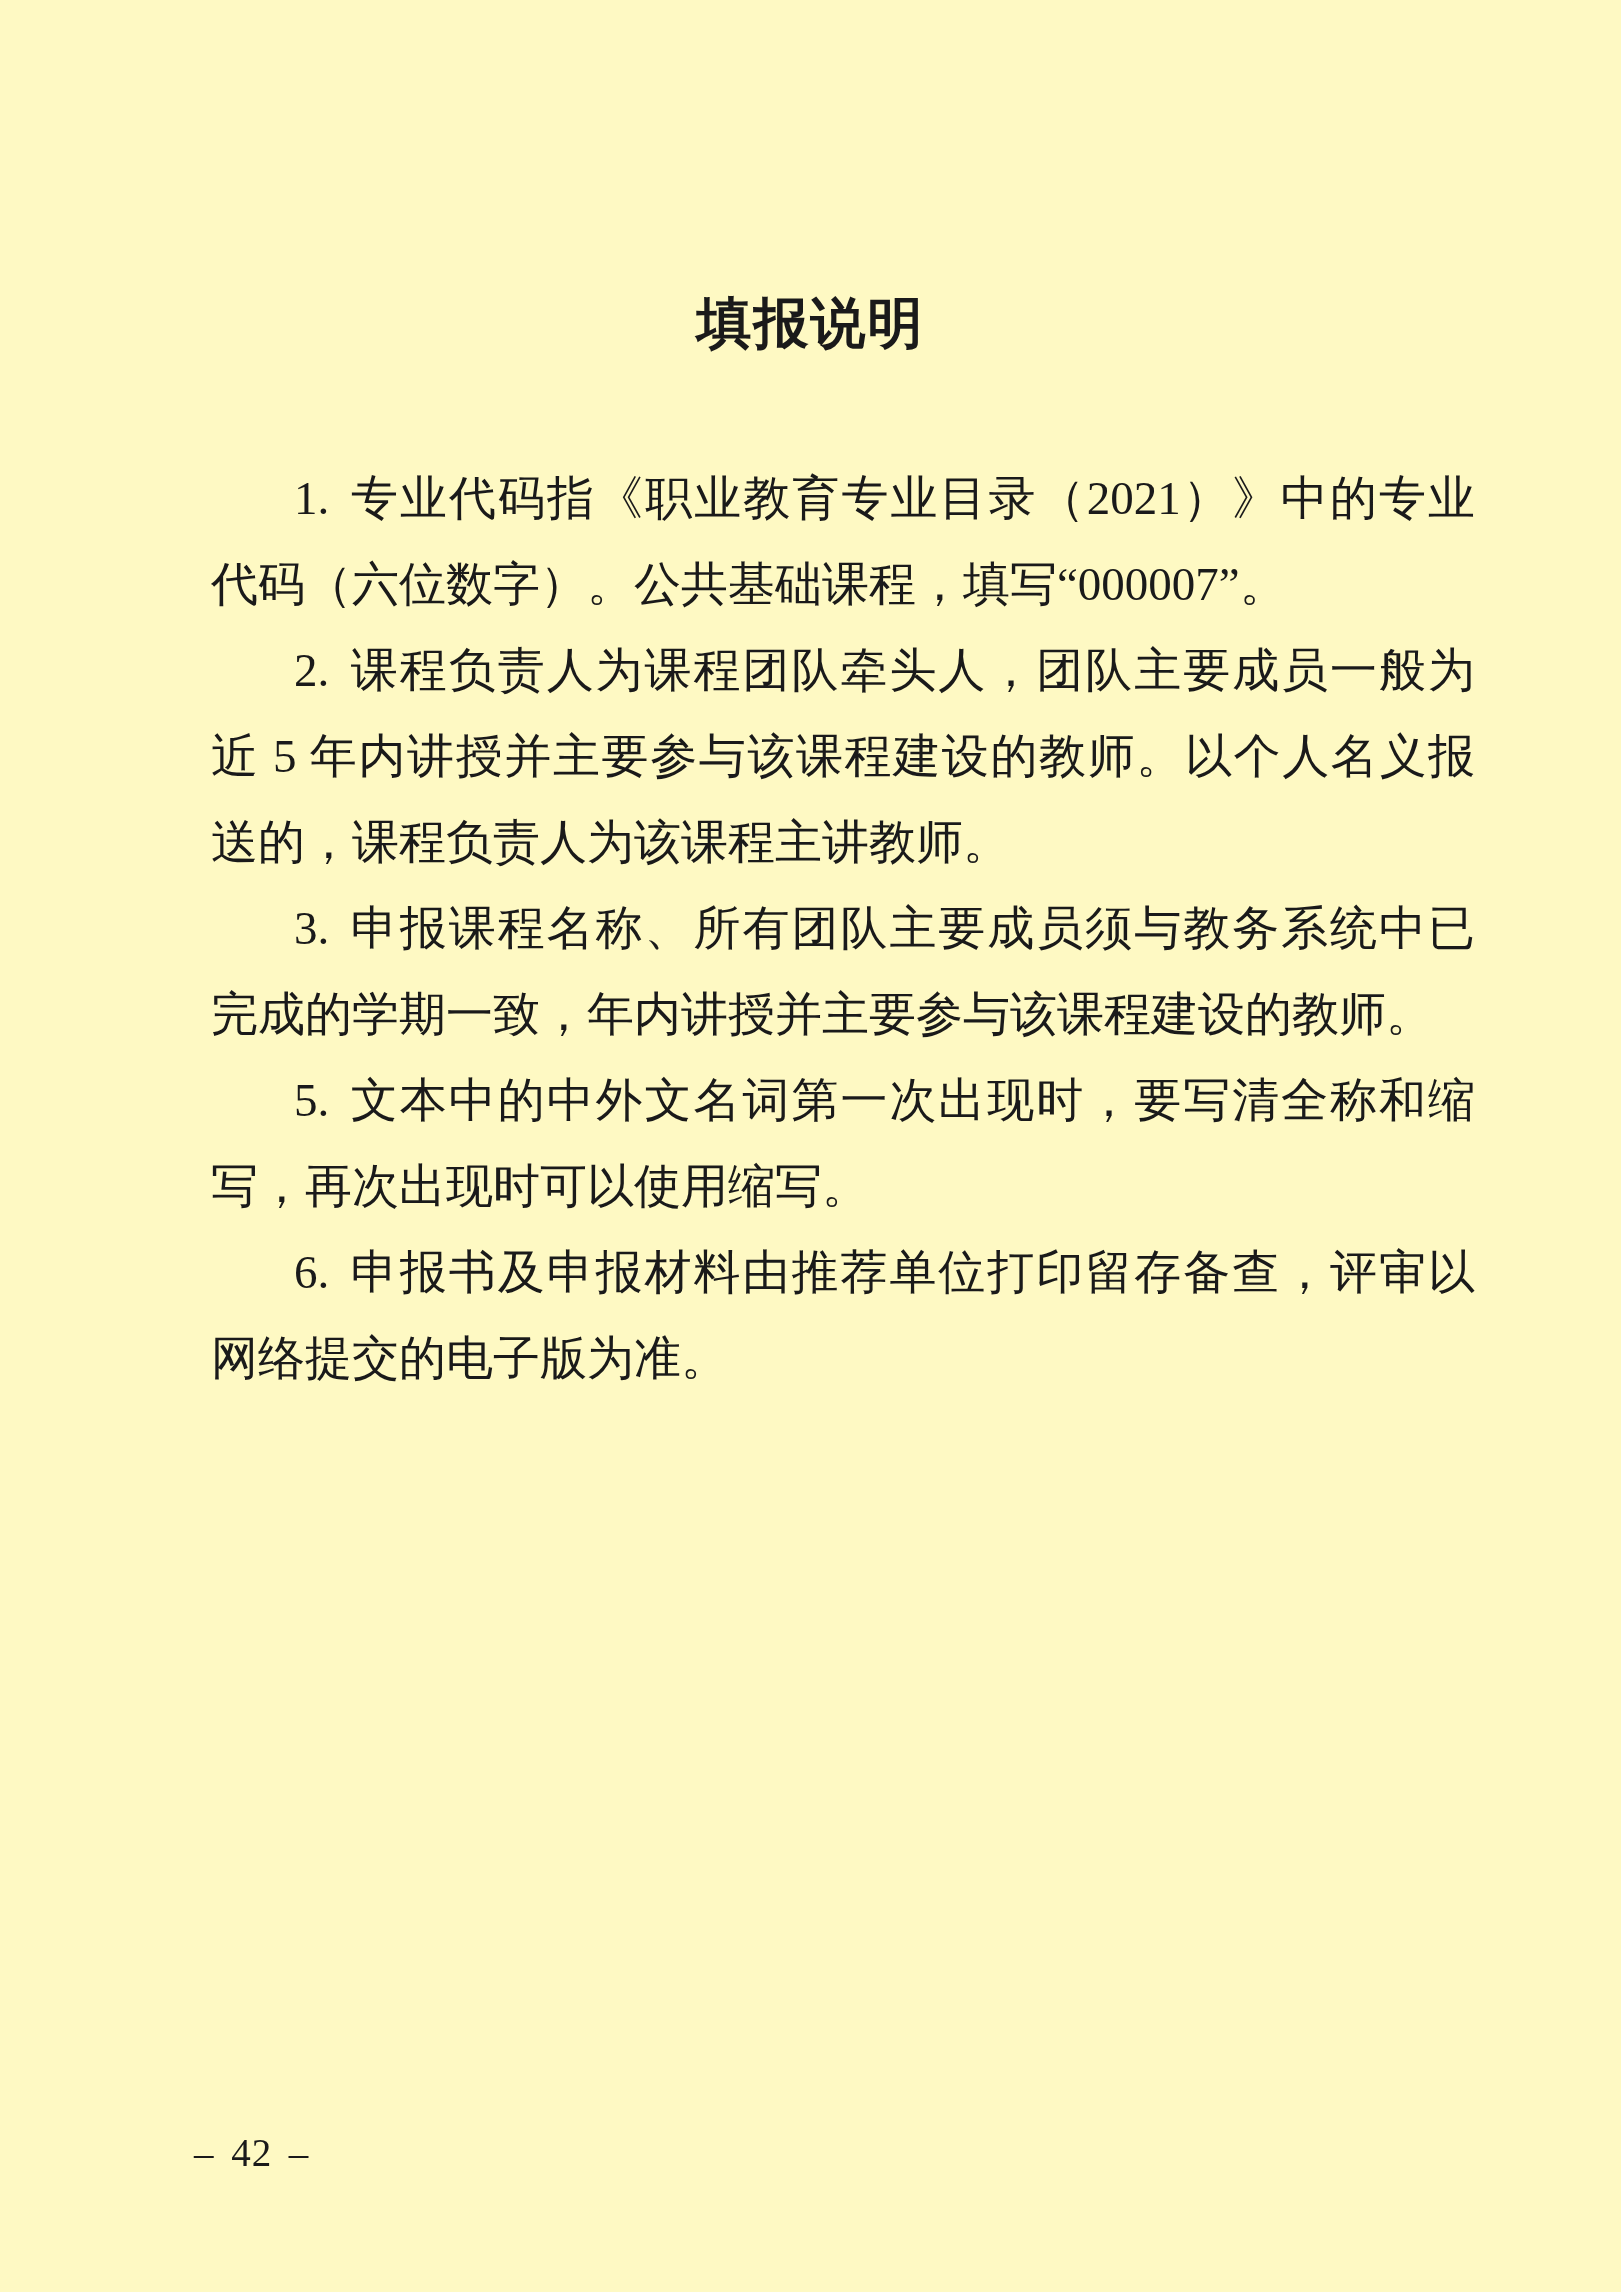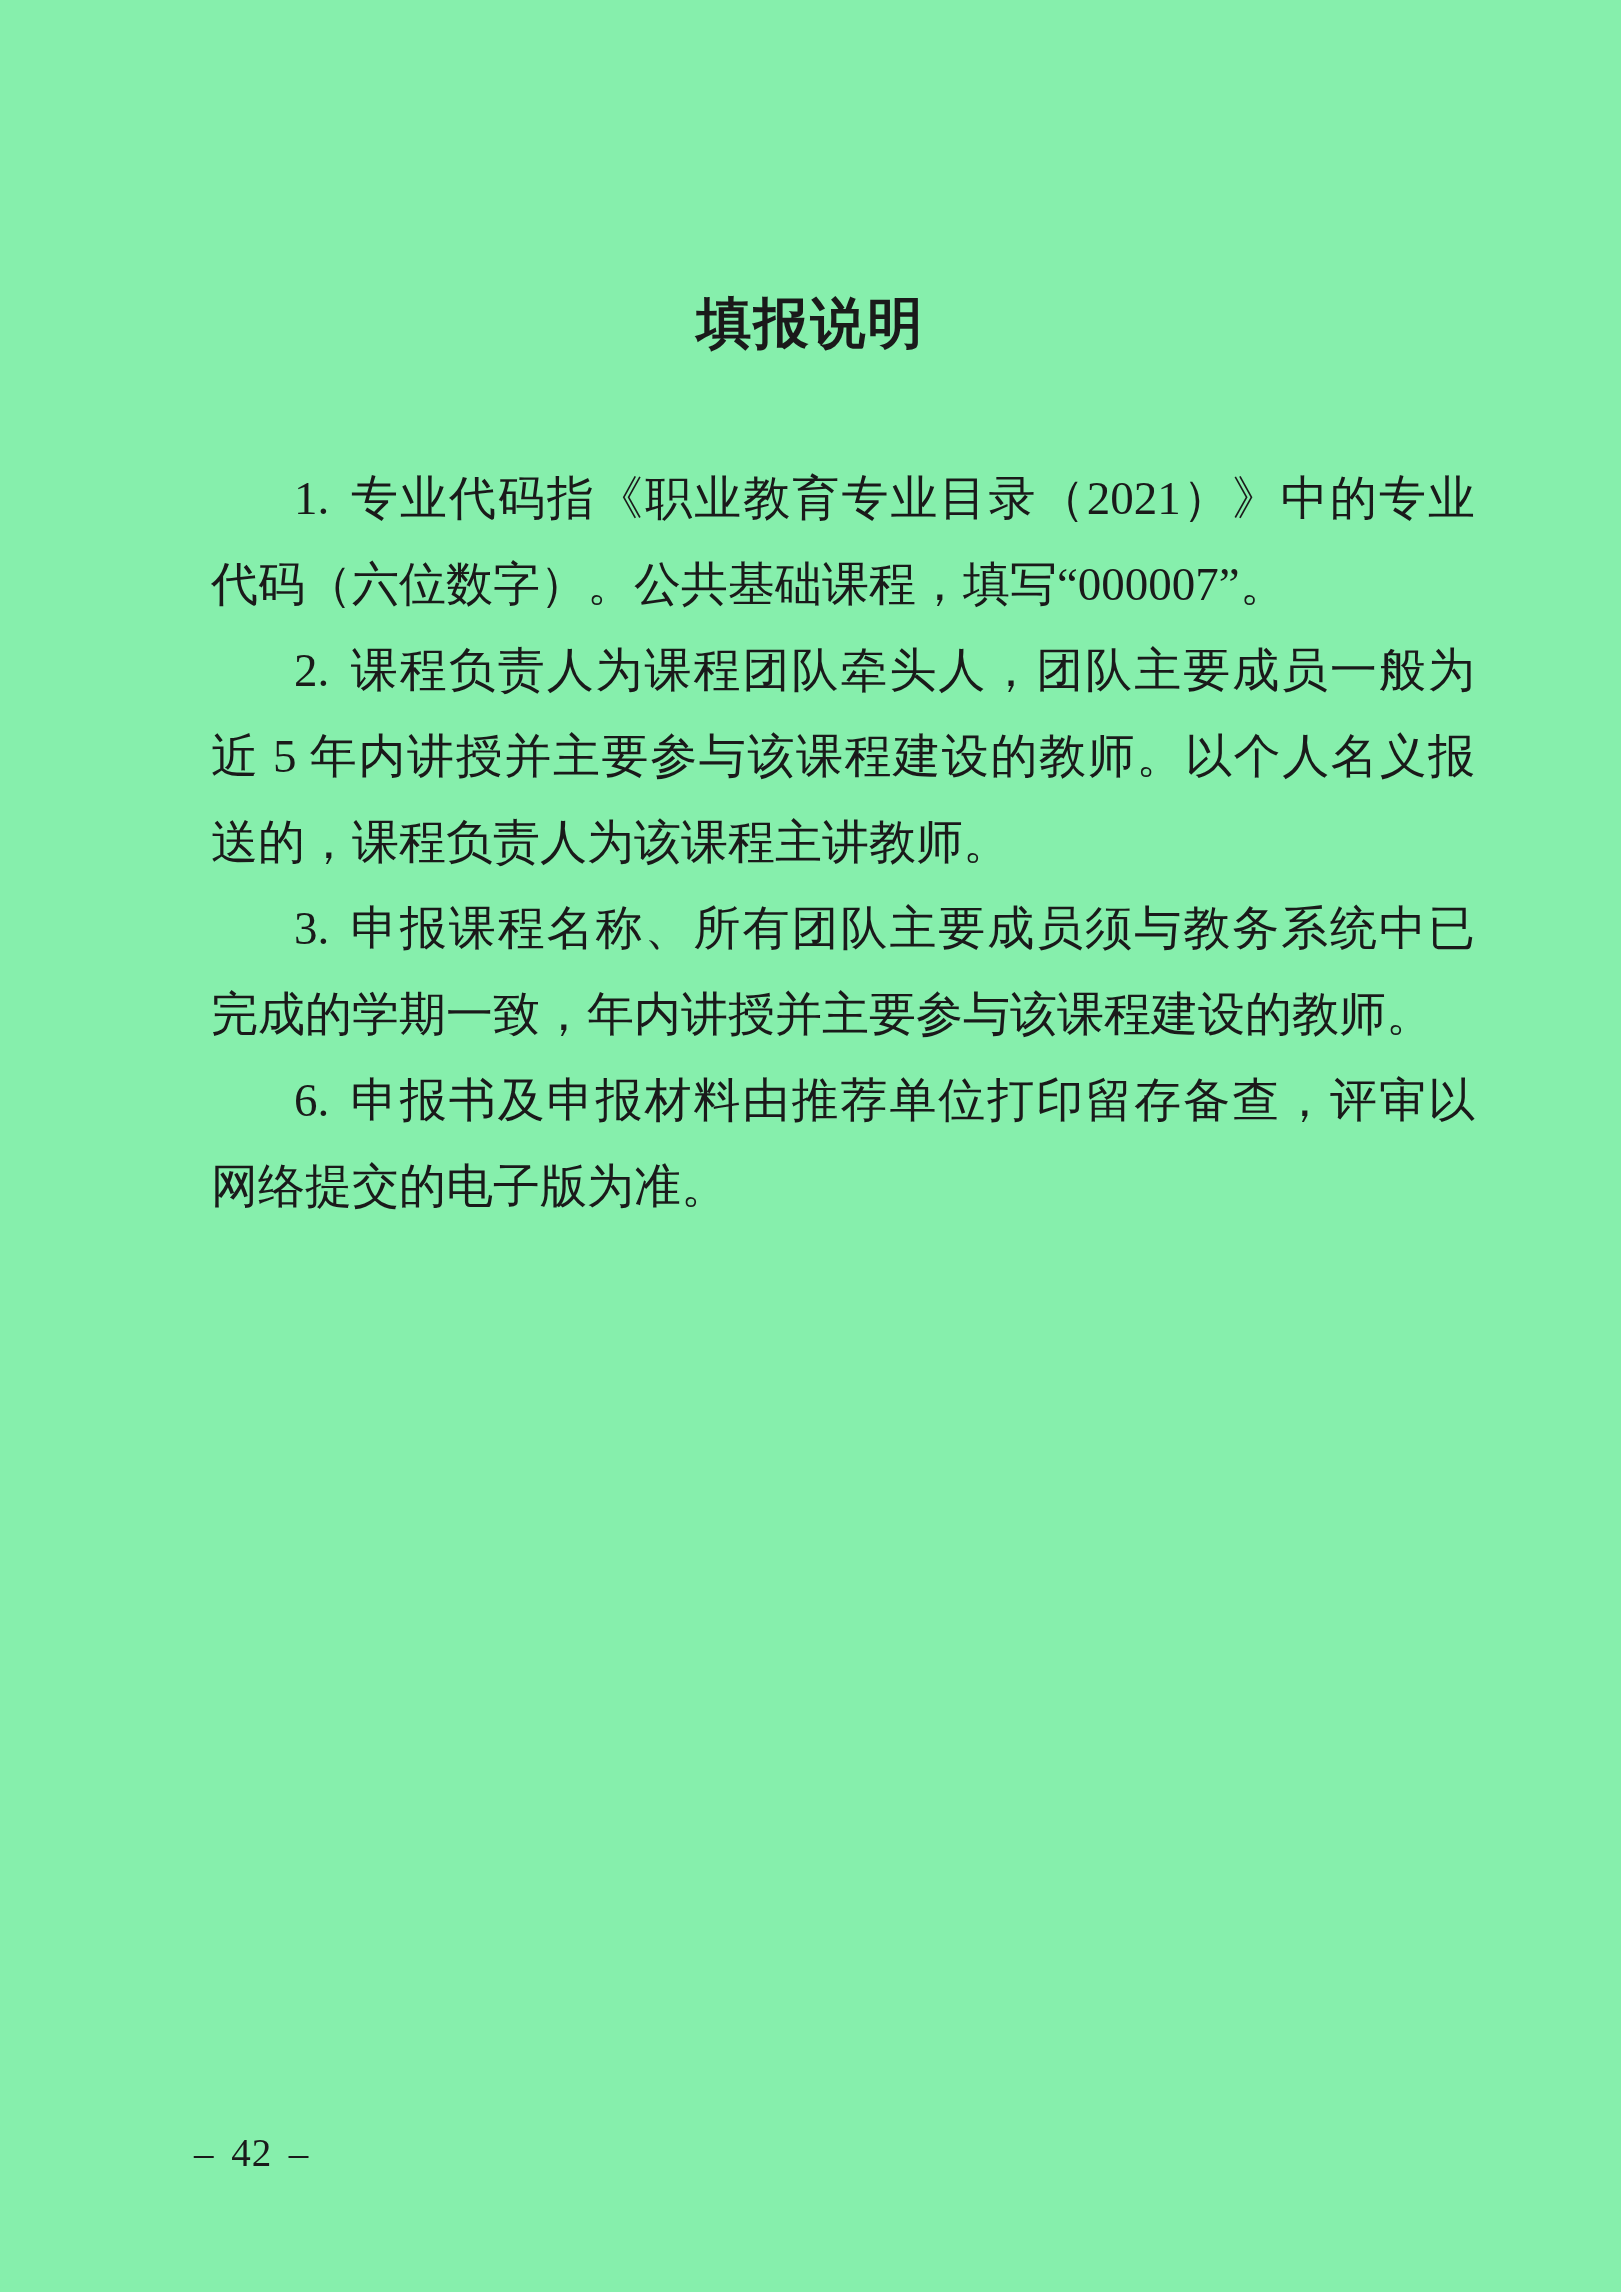--- a/index.html
+++ b/index.html
@@ -4,21 +4,21 @@
 <style>
   html, body {
     margin: 0;
     padding: 0;
     background: #ffffff;
   }
   .page {
     position: relative;
     width: 1621px;
     height: 2293px;
-    background: #86efac;
+    background: #fef9c3;
     color: #1a1a1a;
     font-family: "Liberation Serif", "DejaVu Serif", serif;
     overflow: hidden;
   }
   .doc-title {
     position: absolute;
     top: 288px;
     left: 0;
     width: 100%;
     margin: 0;
@@ -71,20 +71,23 @@
 
     <p class="para">
       <span class="num">2.</span><span>课程负责人为课程团队牵头人，团队主要成员一般为近 5 年内讲授并主要参与该课程建设的教师。以个人名义报送的，课程负责人为该课程主讲教师。</span>
     </p>
 
     <p class="para">
       <span class="num">3.</span><span>申报课程名称、所有团队主要成员须与教务系统中已完成的学期一致，年内讲授并主要参与该课程建设的教师。</span>
     </p>
 
 
+    <p class="para">
+      <span class="num">5.</span><span>文本中的中外文名词第一次出现时，要写清全称和缩写，再次出现时可以使用缩写。</span>
+    </p>
 
     <p class="para">
       <span class="num">6.</span><span>申报书及申报材料由推荐单位打印留存备查，评审以网络提交的电子版为准。</span>
     </p>
 
   </div>
 
   <div class="page-number">– 42 –</div>
 
 </div>

